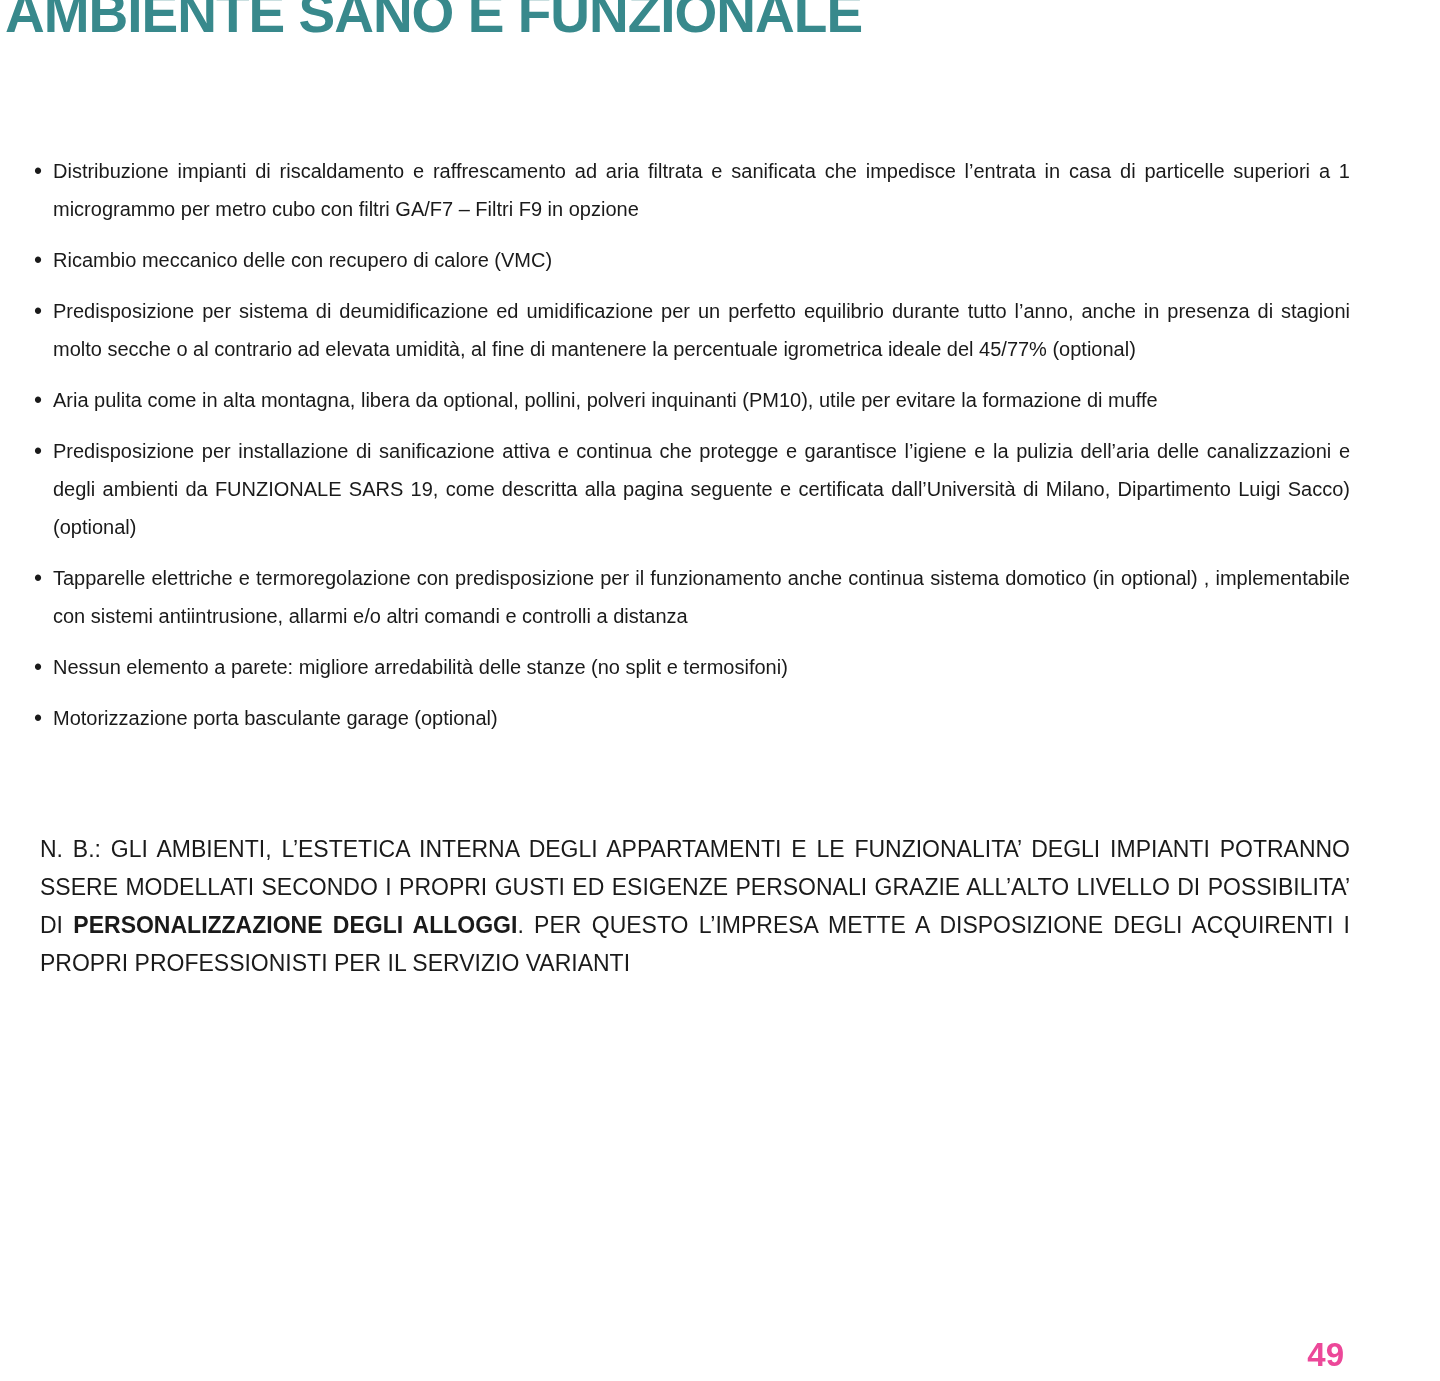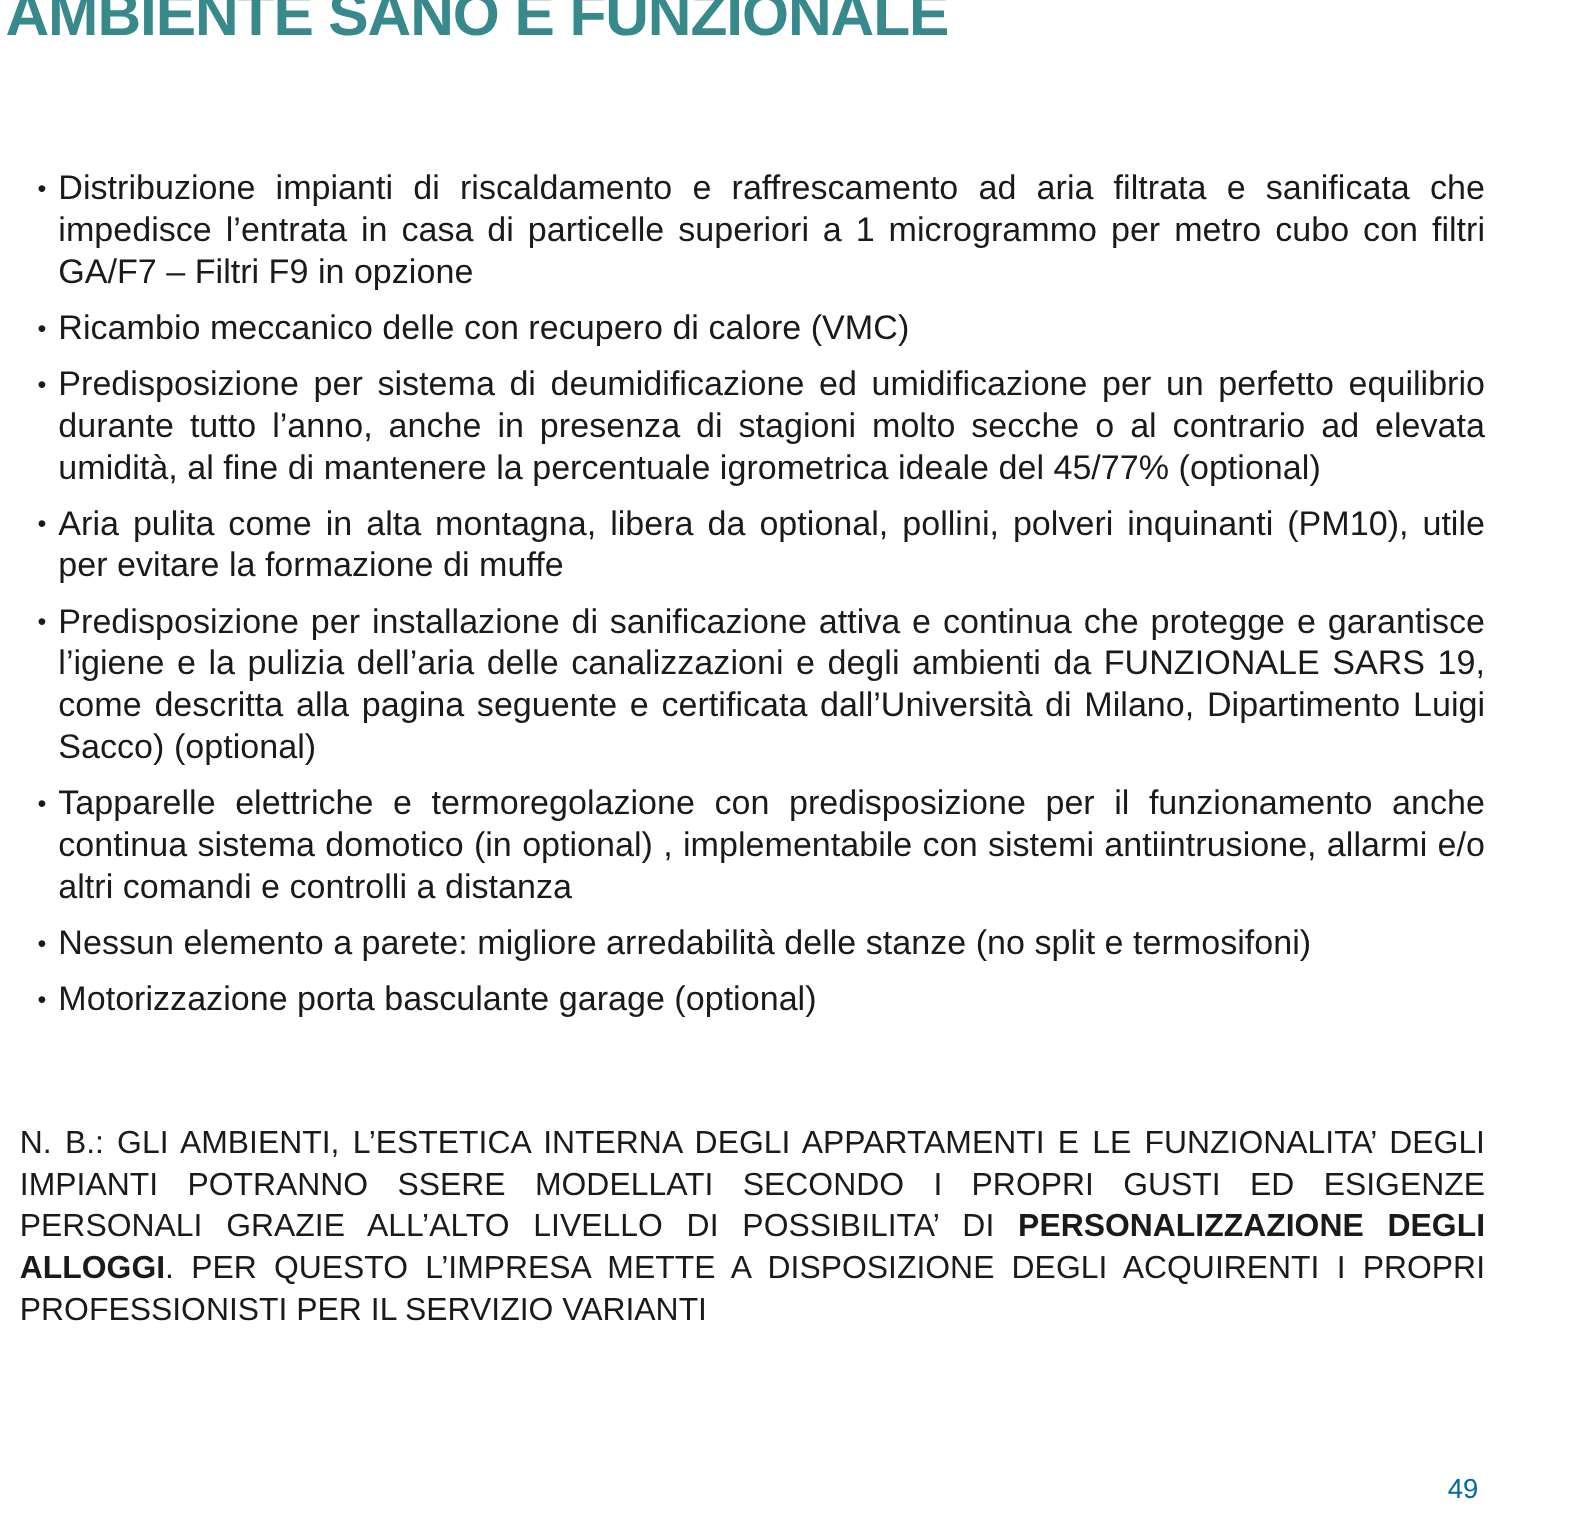--- a/index.html
+++ b/index.html
@@ -30,50 +30,50 @@
     color: #38898C;
     white-space: nowrap;
   }
   ul.feature-list {
     list-style: none;
     margin: 111px 0 0 0;
     padding: 0 90px 0 53px;
   }
   ul.feature-list li {
     position: relative;
-    font-size: 31px;
+    font-size: 20px;
     line-height: 38px;
     margin: 0 0 13px 0;
     text-align: justify;
   }
   ul.feature-list li::before {
     content: "\2022";
     position: absolute;
     left: -19px;
     top: 0;
     font-size: 23px;
     color: #1a1a1a;
   }
   .note-paragraph {
-    margin: 93px 90px 0 18px;
-    font-size: 29px;
+    margin: 93px 90px 0 40px;
+    font-size: 23px;
     line-height: 38px;
     text-align: justify;
   }
   .note-paragraph .bold {
     font-weight: 700;
   }
   .page-number {
     position: absolute;
     right: 96px;
     bottom: 0px;
-    font-size: 25px;
+    font-size: 33px;
     line-height: 25px;
-    font-weight: 400;
-    color: #0369a1;
+    font-weight: 700;
+    color: #ec4899;
   }
 </style>
 </head>
 <body>
 
 <div class="page">
 
   <h1 class="page-title">AMBIENTE SANO E FUNZIONALE</h1>
 
   <ul class="feature-list">

